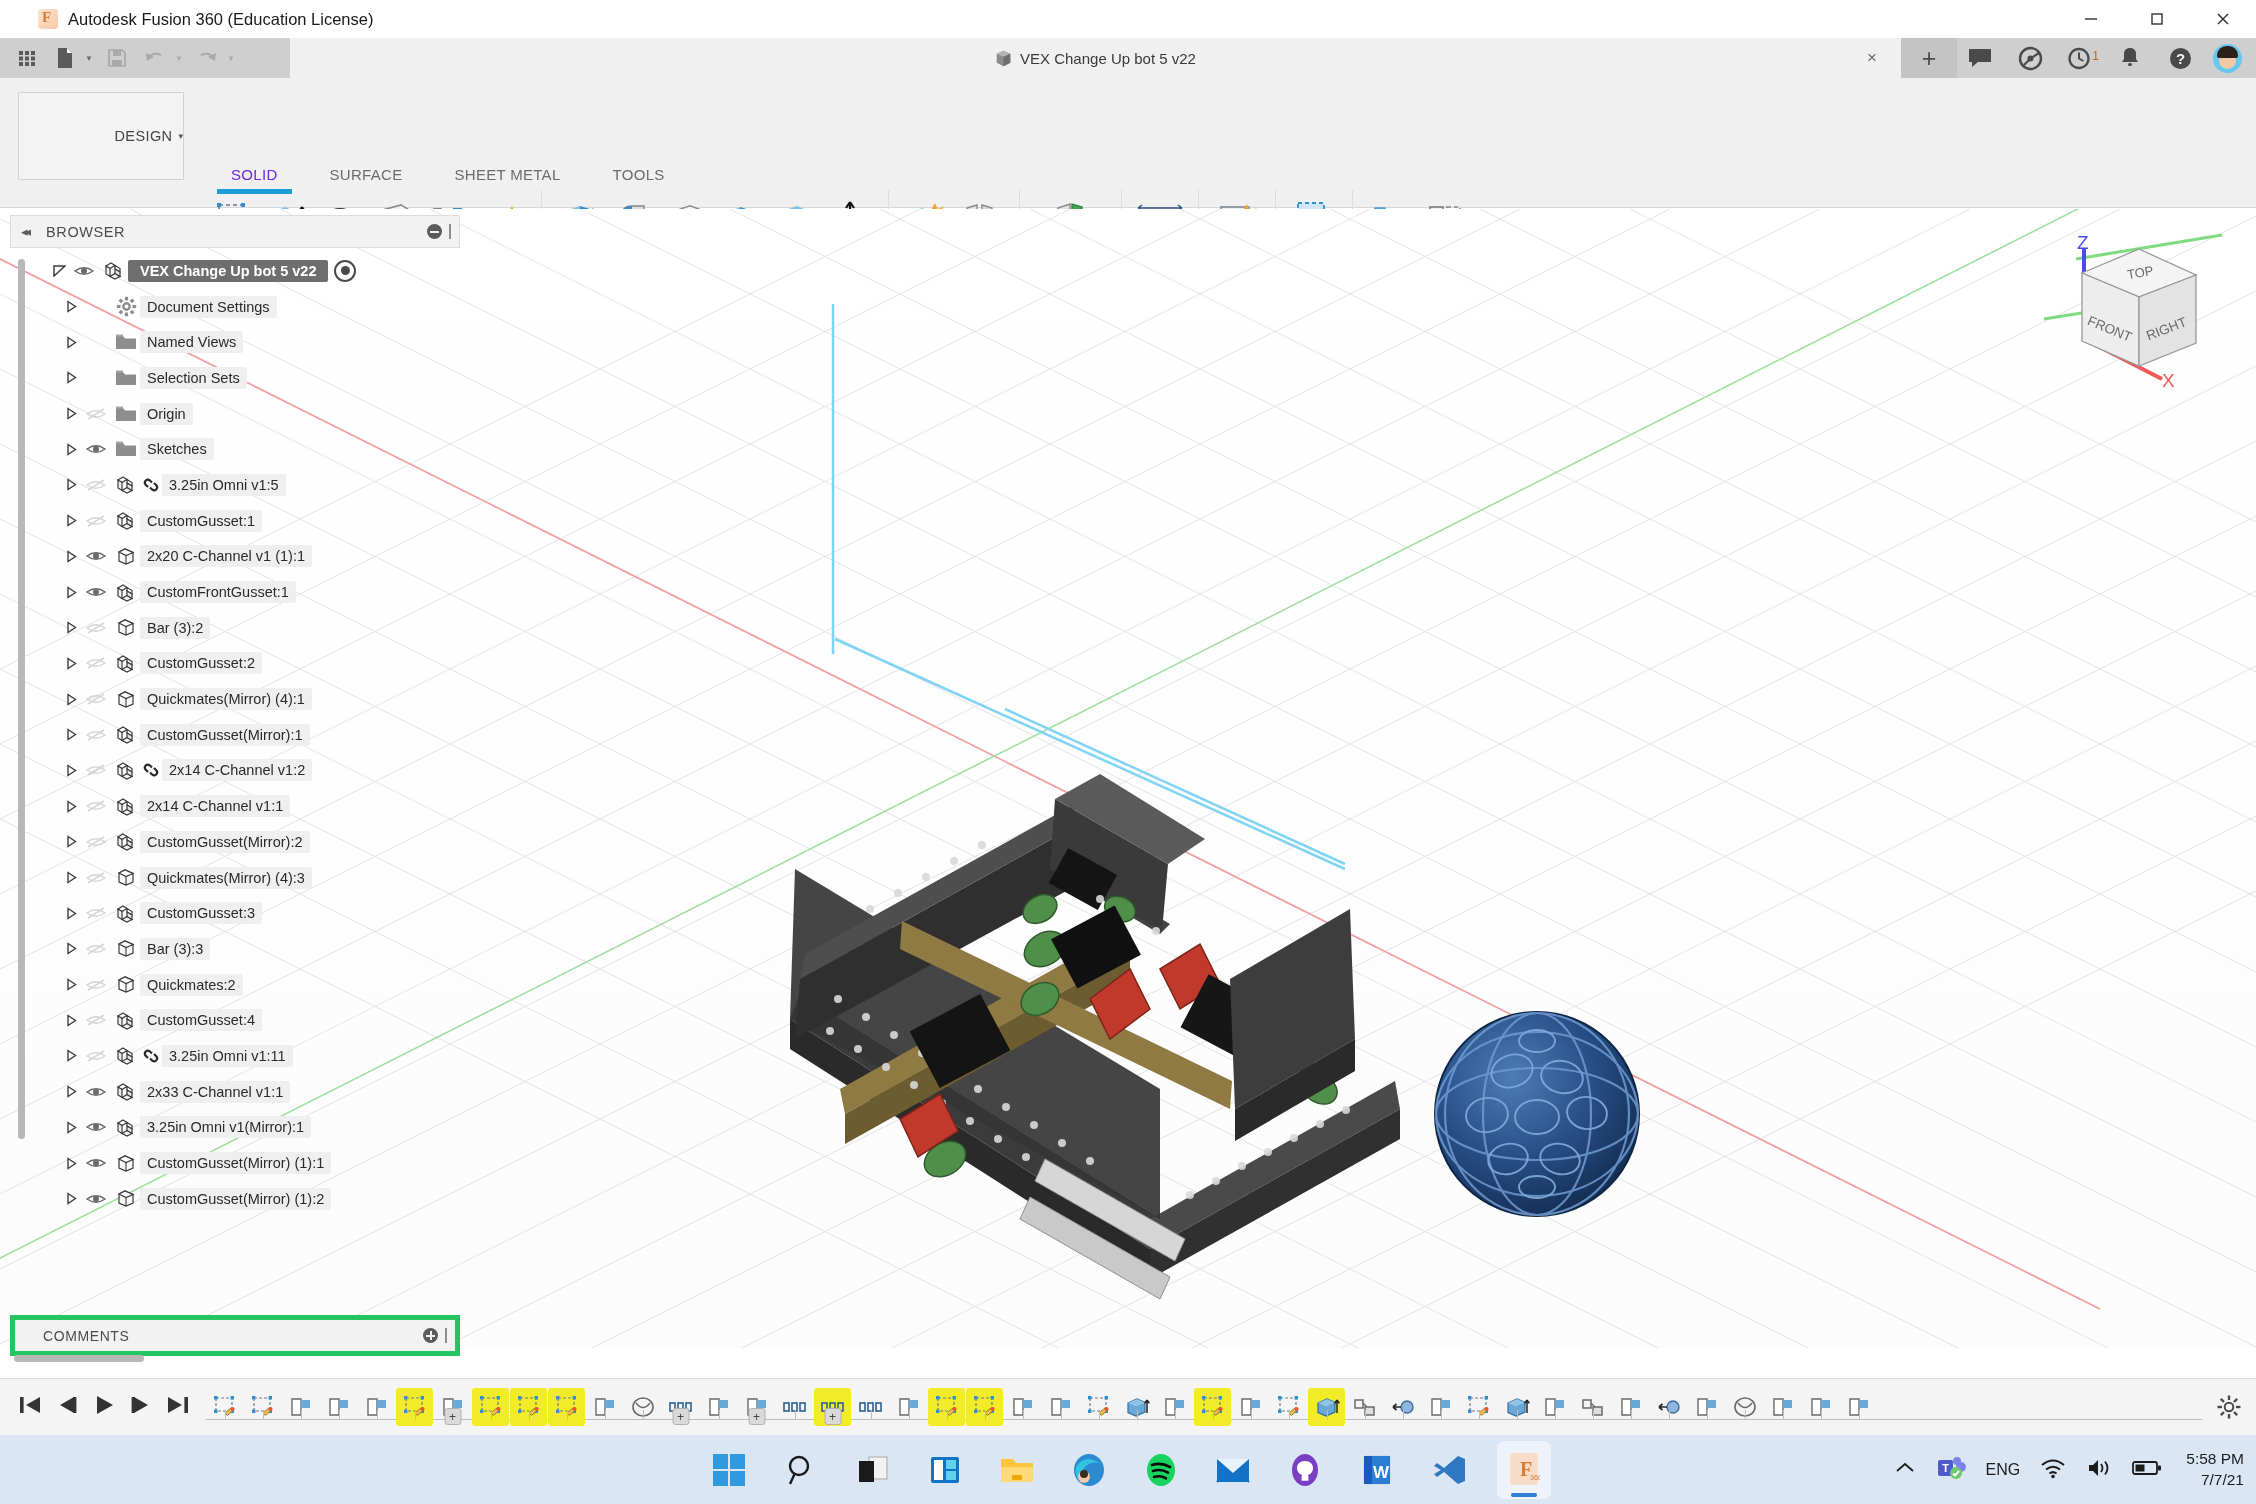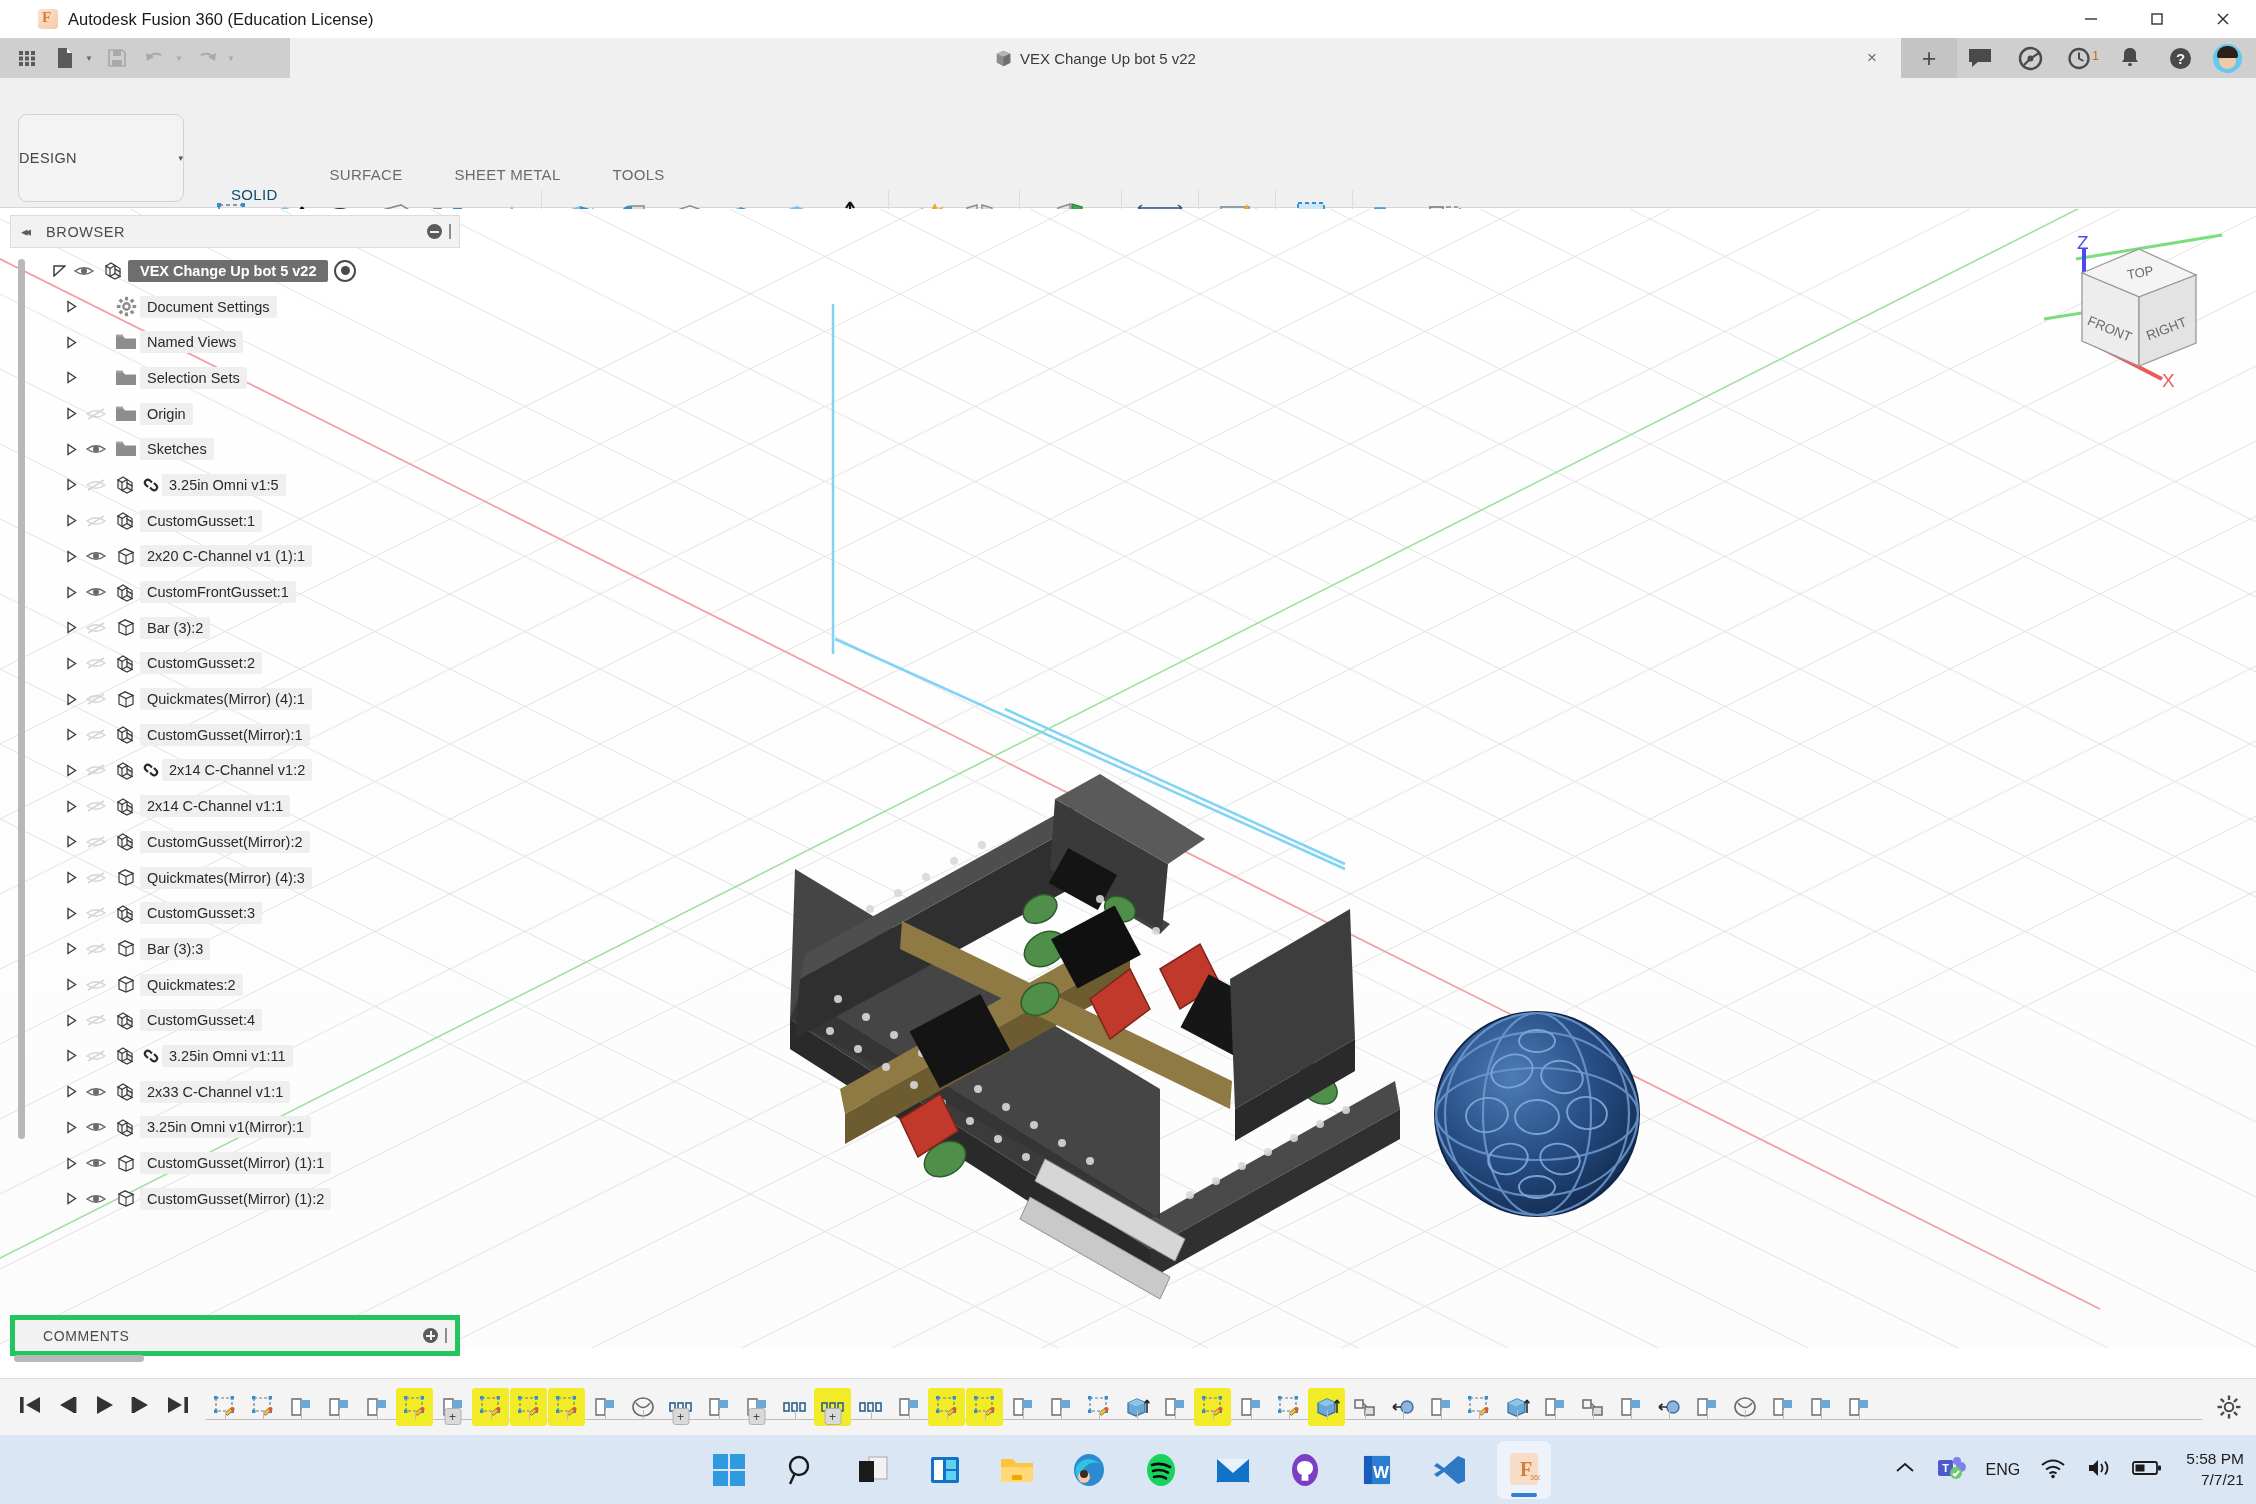--- a/index.html
+++ b/index.html
@@ -62,29 +62,29 @@
      background:#64c8ef; margin-left:6px; position:relative; overflow:hidden;}
   .avatar .hair{ position:absolute; left:4px; top:2px; width:21px; height:12px;
      background:#2b2119; border-radius:11px 11px 3px 3px;}
   .avatar .face{ position:absolute; left:6px; top:8px; width:17px; height:17px;
      background:#f0c9a8; border-radius:50%;}
 
   
   .ribbon { position:absolute; left:0; top:78px; width:2256px; height:130px;
      background:#f0f0f0; border-bottom:1px solid #d6d6d6; }
   .design-box { position:absolute; left:18px; top:14px; width:166px; height:88px;
-     border:1px solid #d2d2d2; border-radius:9px; background:#f3f3f3;
-     display:flex; align-items:center; justify-content:space-between;margin-top:22px; }
+     border:1px solid #d2d2d2; border-radius:1px; background:#f3f3f3;
+     display:flex; align-items:center; justify-content:flex-end; }
   .design-box .dl { font-size:14.5px; color:#454545; letter-spacing:.4px;}
   .design-box .dc { font-size:9px; color:#555; margin-left:6px;}
 
   .tabs { position:absolute; left:205px; top:88px; display:flex; gap:0; }
   .rtab { font-size:15px; color:#6b6b6b; padding:0 26px; position:relative;
      letter-spacing:.3px; }
-  .rtab.active { color:#0c4a6e;margin-top:20px; }
+  .rtab.active { color:#6d28d9; }
   .rtab.active::after { content:""; position:absolute; left:12px; right:12px;
      bottom:-11px; height:5px; background:#1a9ed9; }
 
   .groups { position:absolute; left:195px; top:112px; right:0; bottom:0;
      display:flex; align-items:flex-start; }
   .grp { height:82px; display:flex; flex-direction:column; align-items:center;
      position:relative; padding:0 6px; }
   .grp + .grp { border-left:1px solid #dcdcdc; }
   .grp-icons { display:flex; align-items:center; gap:2px; height:56px; padding:0 6px;}
   .grp-label { font-size:12.5px; color:#555; letter-spacing:.3px; margin-top:2px;

